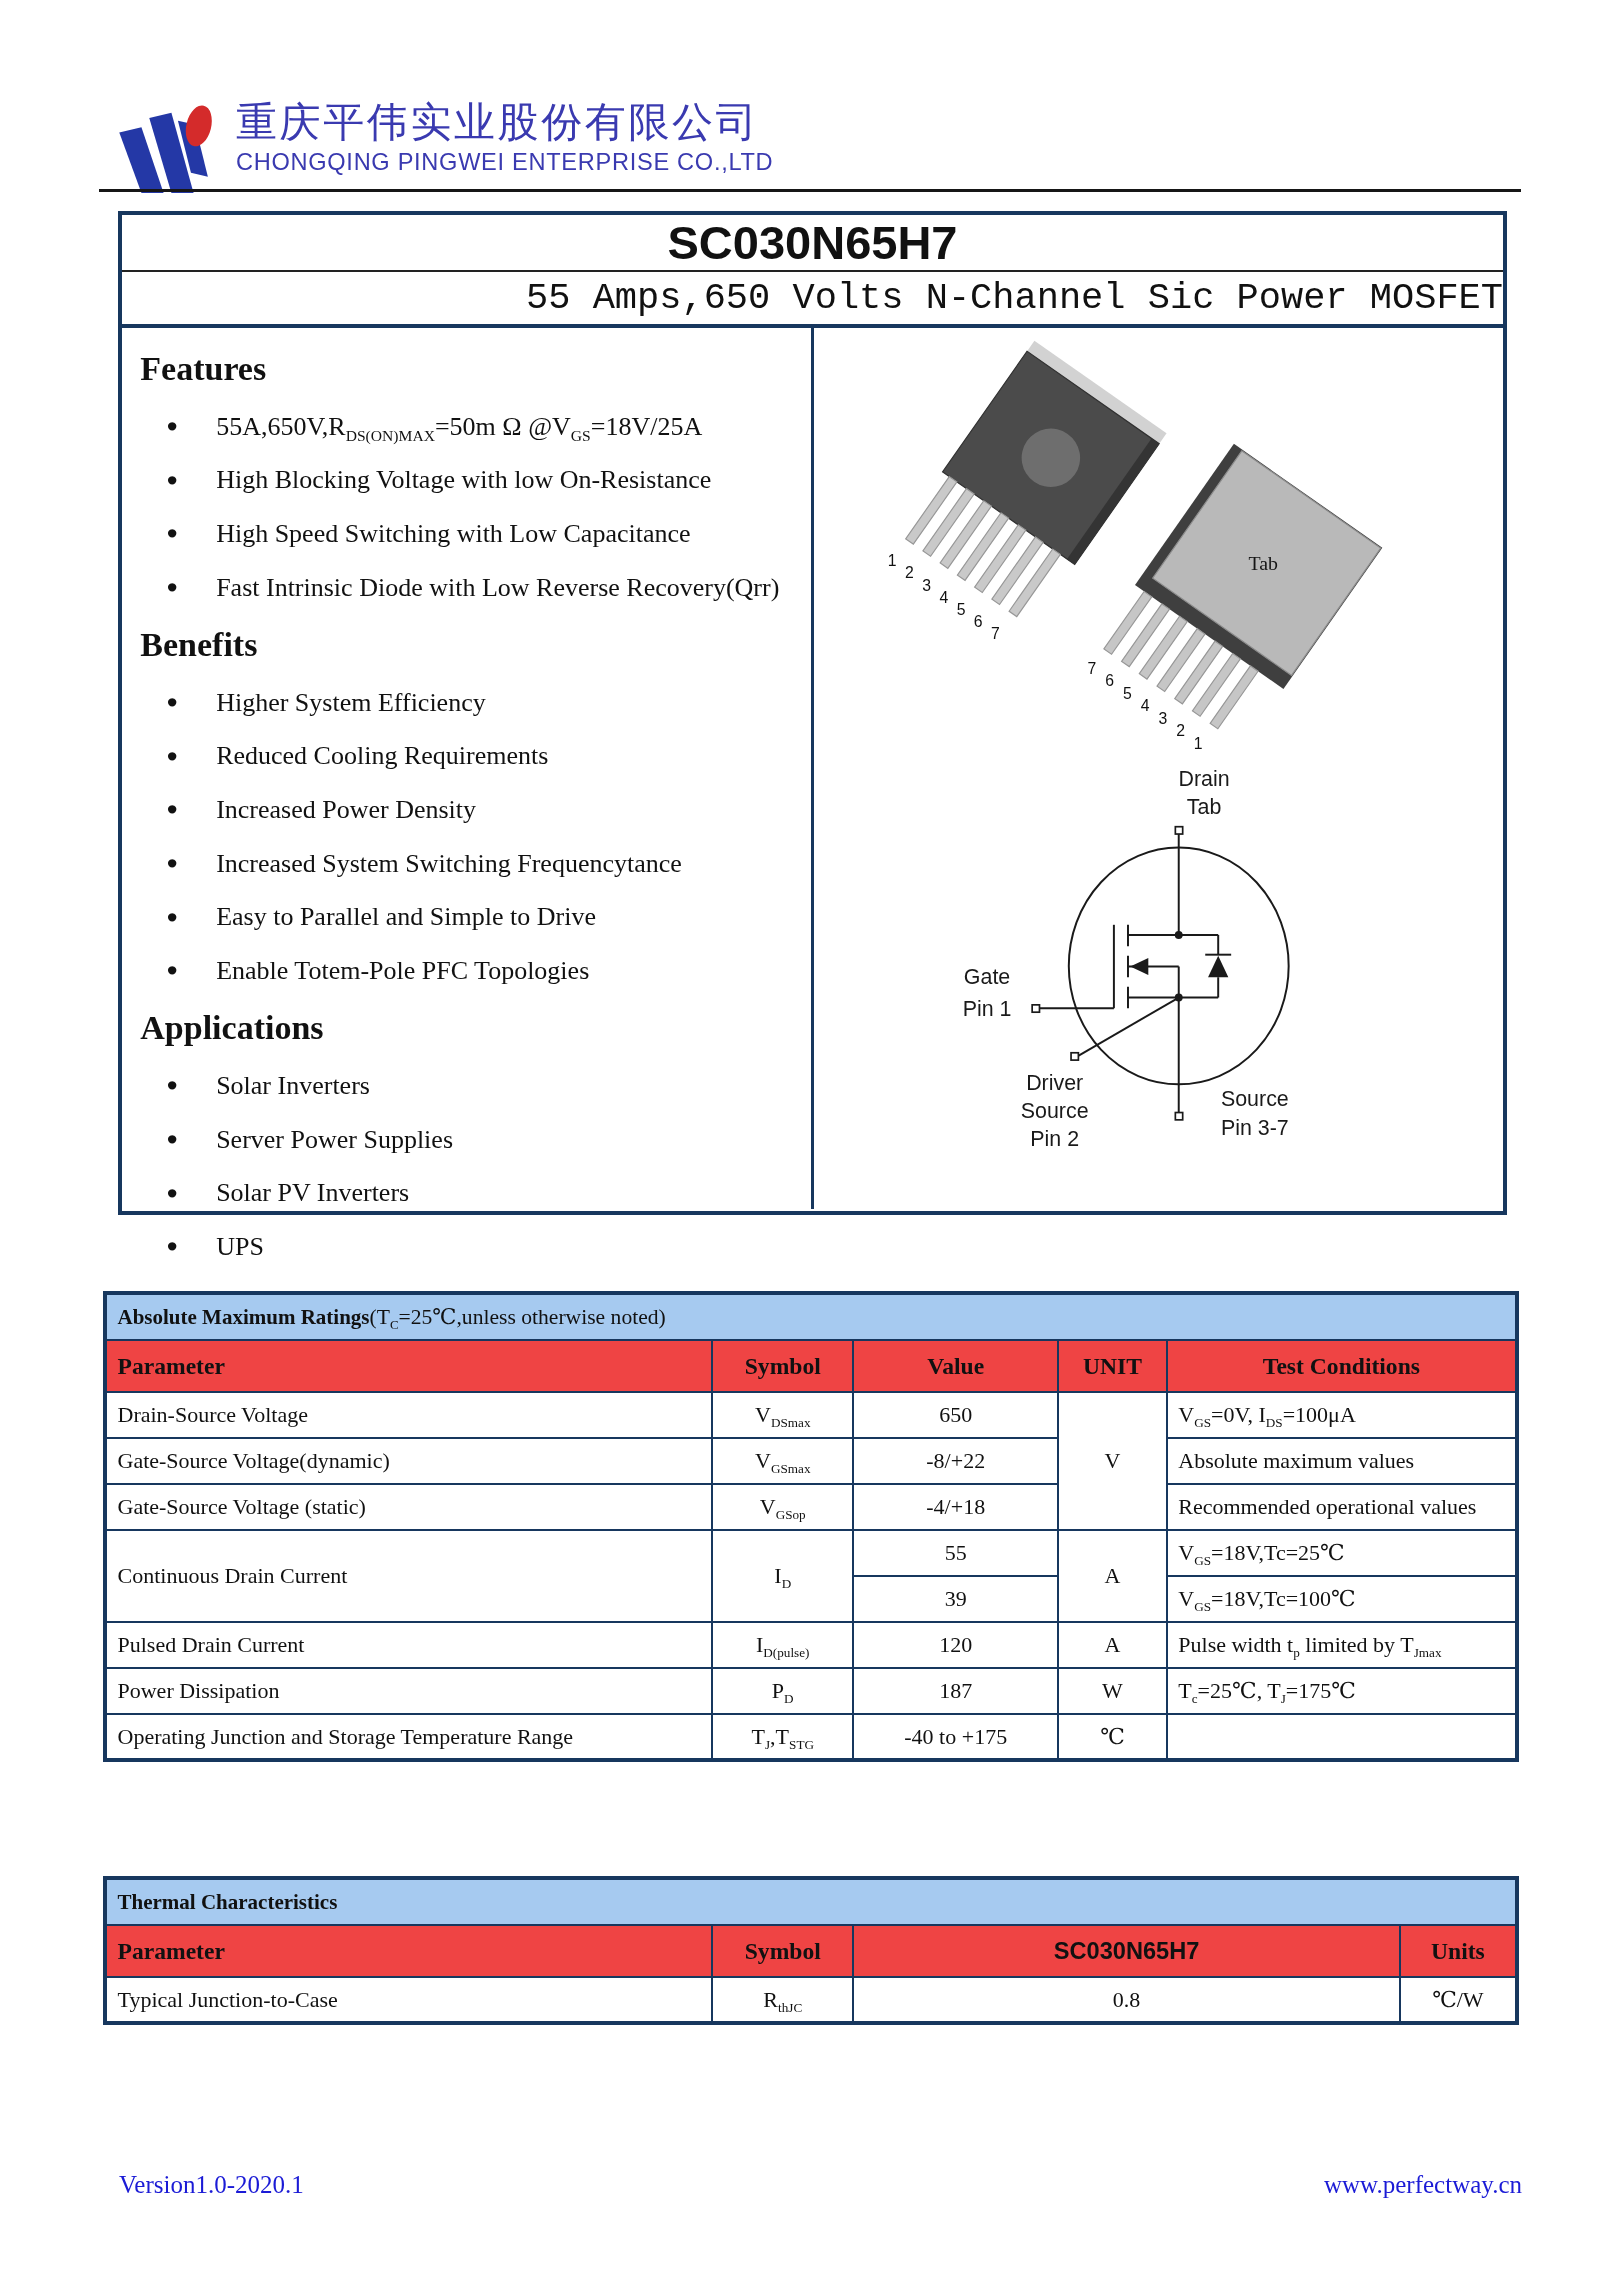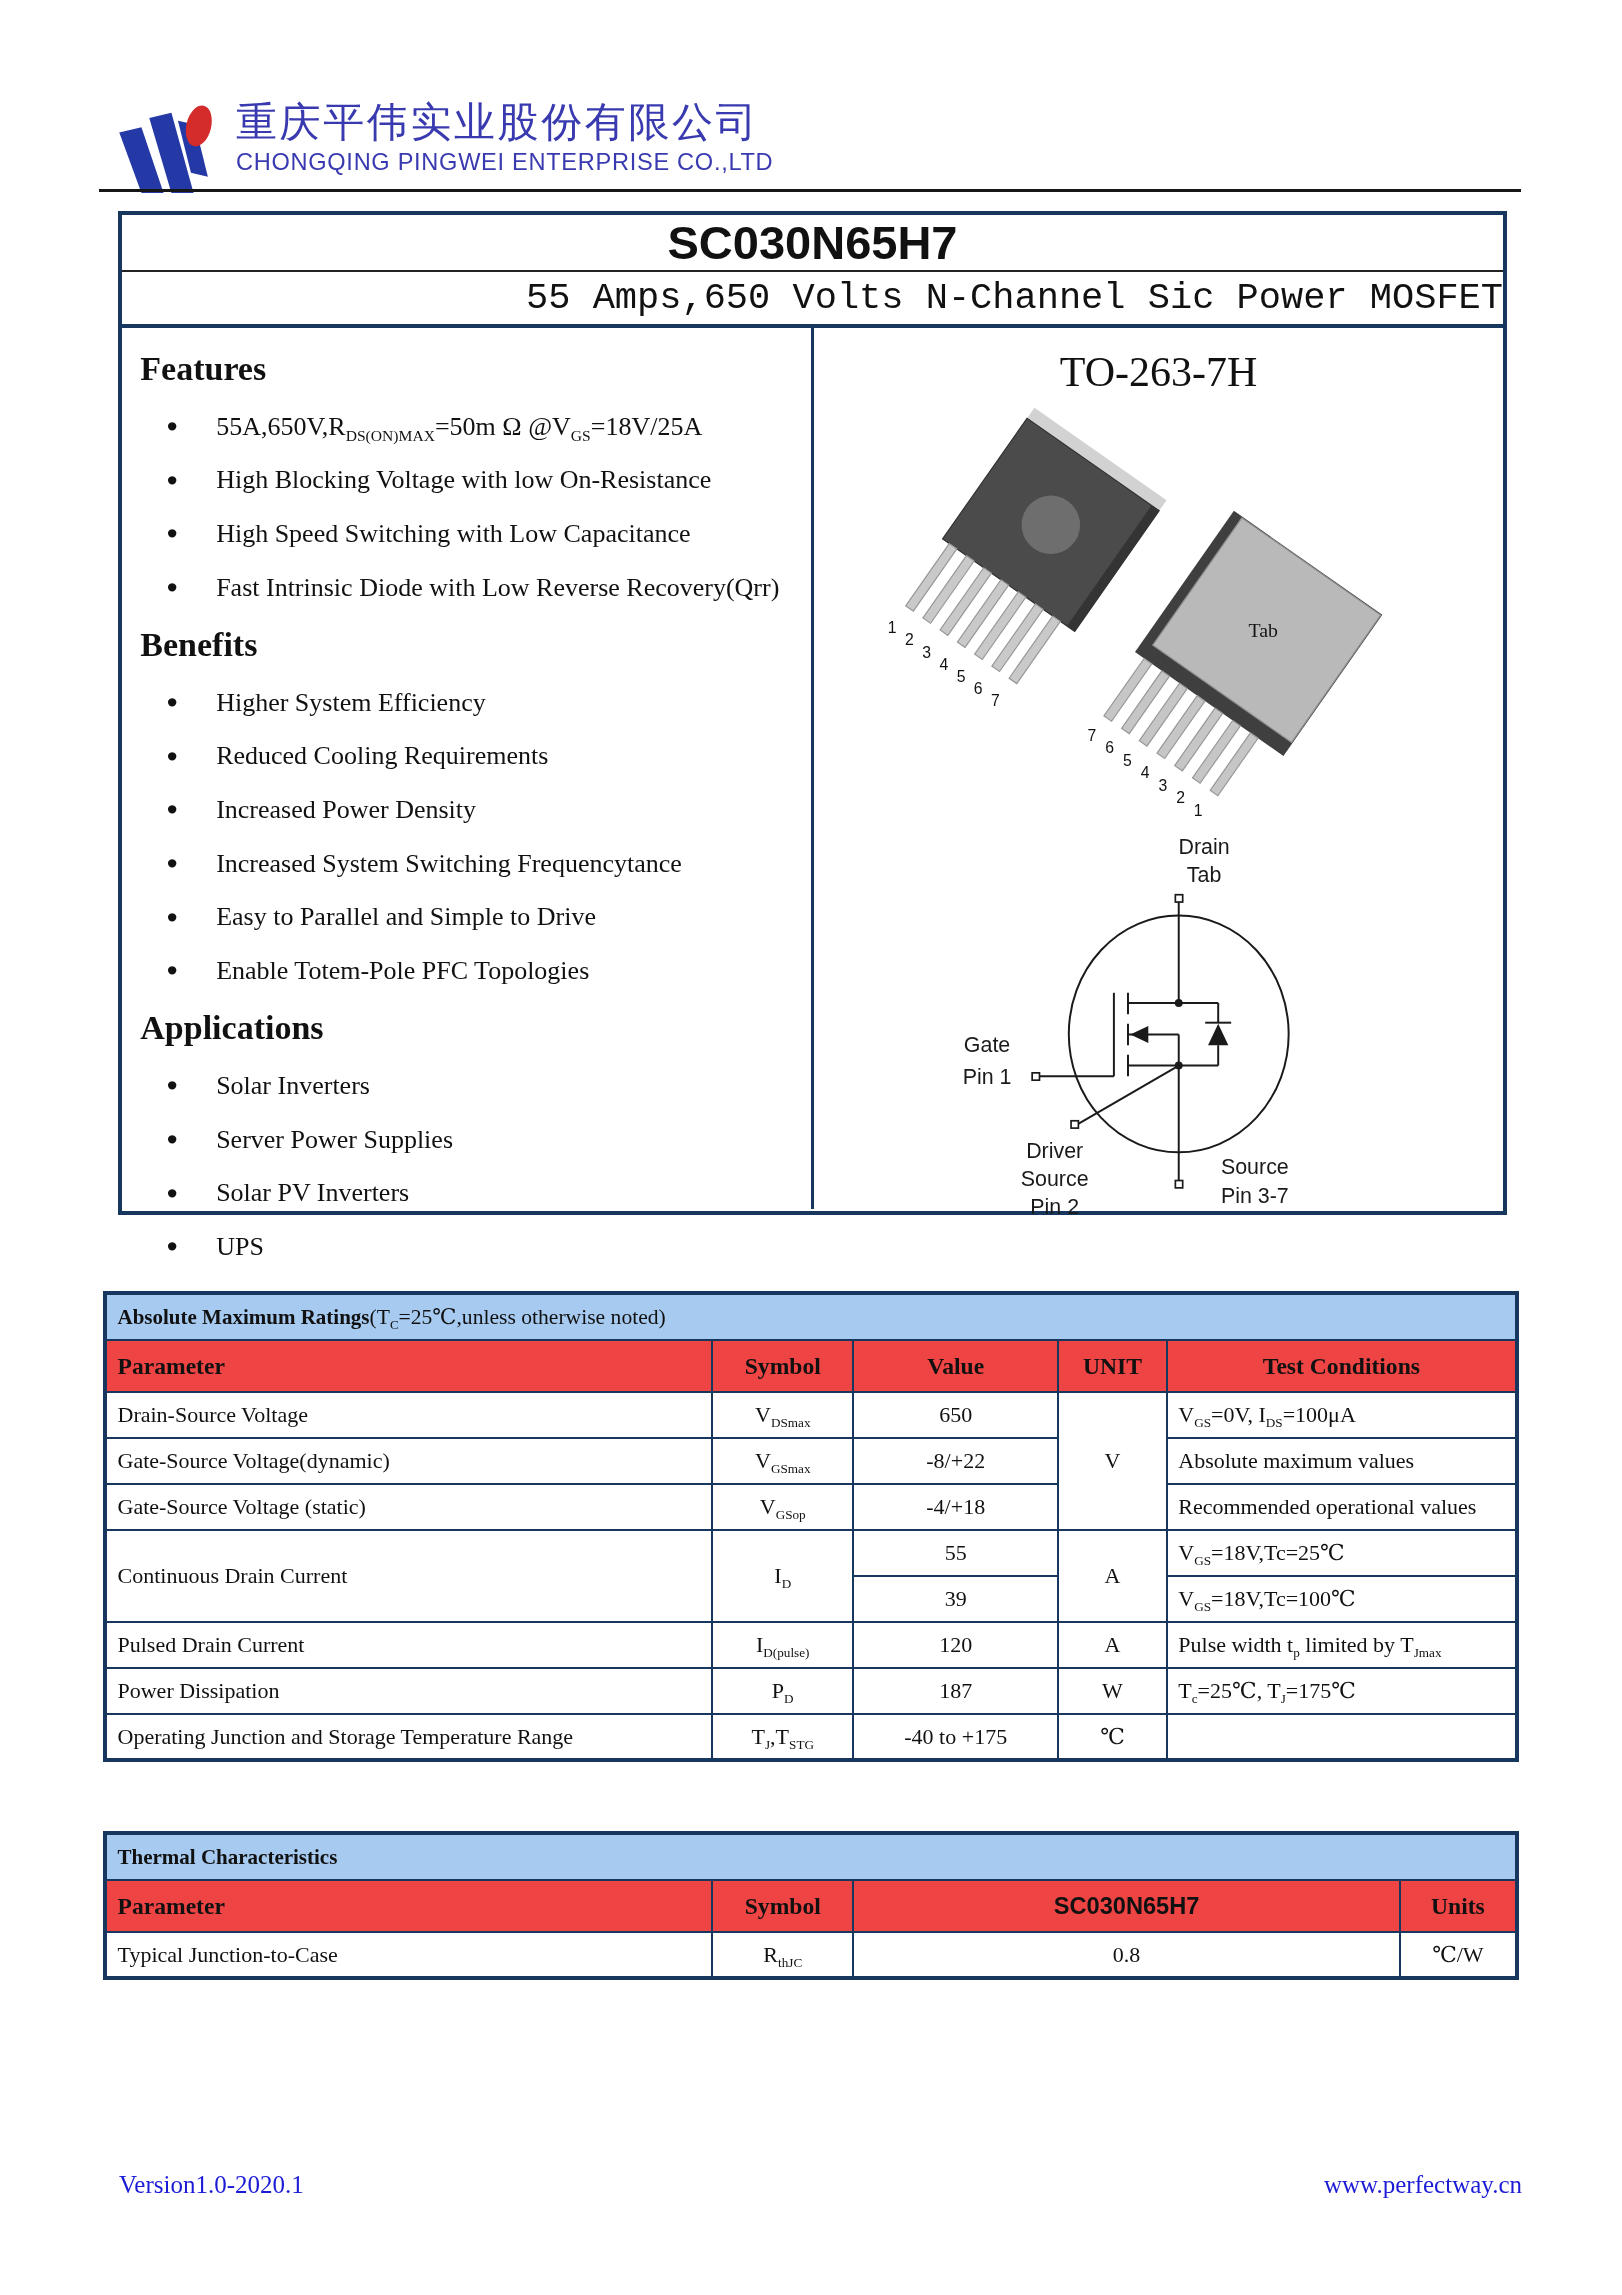--- a/index.html
+++ b/index.html
@@ -32,21 +32,21 @@
   ul.blist li .dot{font-size:19.6px;margin-right:38px;position:relative;top:-2.6px;}
 
   .pkg-name{font-size:42px;margin-top:19.6px;}
   .pkg-svg{margin-top:3.9px;}
   .mosfet-svg{margin-top:2.6px;}
 
   
   .spec-table{position:absolute;left:103px;border-collapse:collapse;width:1416px;table-layout:fixed;
               font-size:22px;background:#fff;}
   .abs-pos{top:1291px;}
-  .th-pos{top:1831px;border-radius:8px;}
+  .th-pos{top:1876px;border-radius:8px;}
   .spec-table td,.spec-table th{border:2.6px solid #17375E;text-align:center;vertical-align:middle;
               padding:3.9px 6.5px;box-sizing:border-box;}
   .spec-table{border:4.6px solid #17375E;}
   .band-cell{background:#A6CAF0;text-align:left !important;height:47px;padding-left:10.5px !important;}
   .band-title{font-weight:700;font-size:21px;}
   .band-note{font-size:21.6px;}
   .head-row th{font-weight:700;height:52px;font-size:23.6px;background:#ef4444;}
   .value-h{font-size:27.5px;}
   .al{text-align:left !important;padding-left:10.5px !important;}
   .row-h{height:46px;}
@@ -149,21 +149,20 @@
               <span>UPS</span>
             </li>
           <li>
               <span class="dot">●</span>
               <span>DC/DC Converters</span>
             </li>
         </ul>
       </div>
 
       <div class="col-right">
-        <div class="pkg-name">TO-263-7H</div>
 
         
         <svg class="pkg-svg" width="602" height="427" viewBox="0 0 1030 730">
 
           <g transform="rotate(35 330 215)">
             <rect x="192" y="67" width="276" height="26" fill="#d2d2d2"></rect>
             <rect x="192" y="89" width="276" height="252" fill="#4b4b4b" stroke="#303030" stroke-width="2"></rect>
             <rect x="452" y="89" width="16" height="252" fill="#343434"></rect>
             <circle cx="330" cy="215" r="50" fill="#6e6e6e"></circle>
             <g fill="#c9c9c9" stroke="#979797" stroke-width="2">

